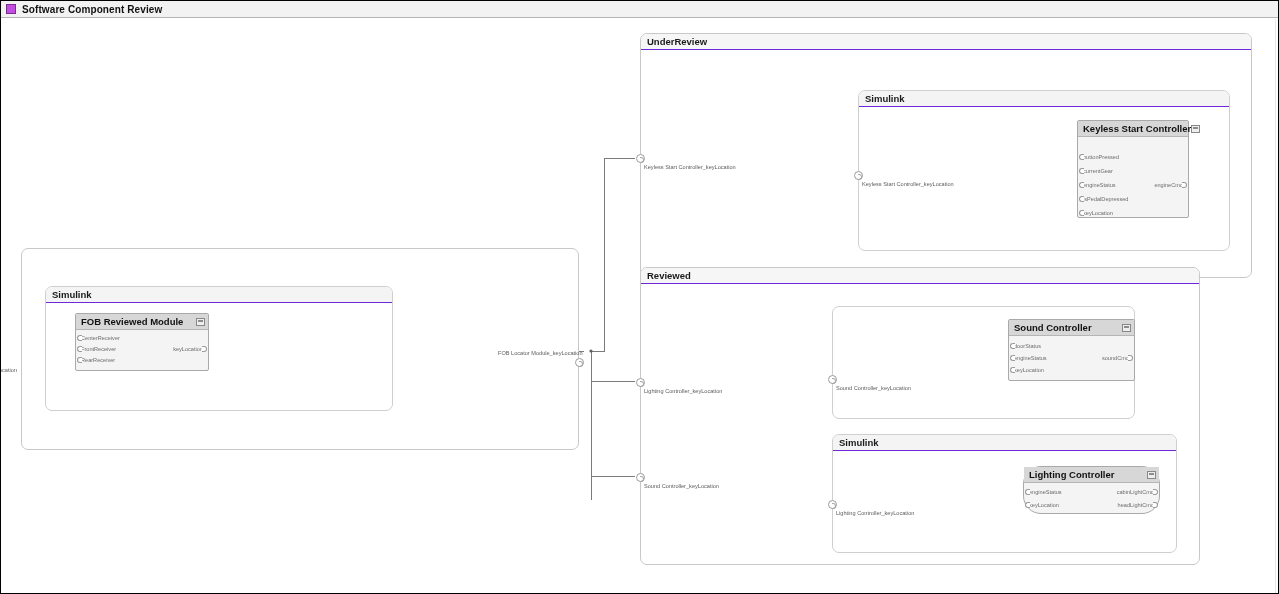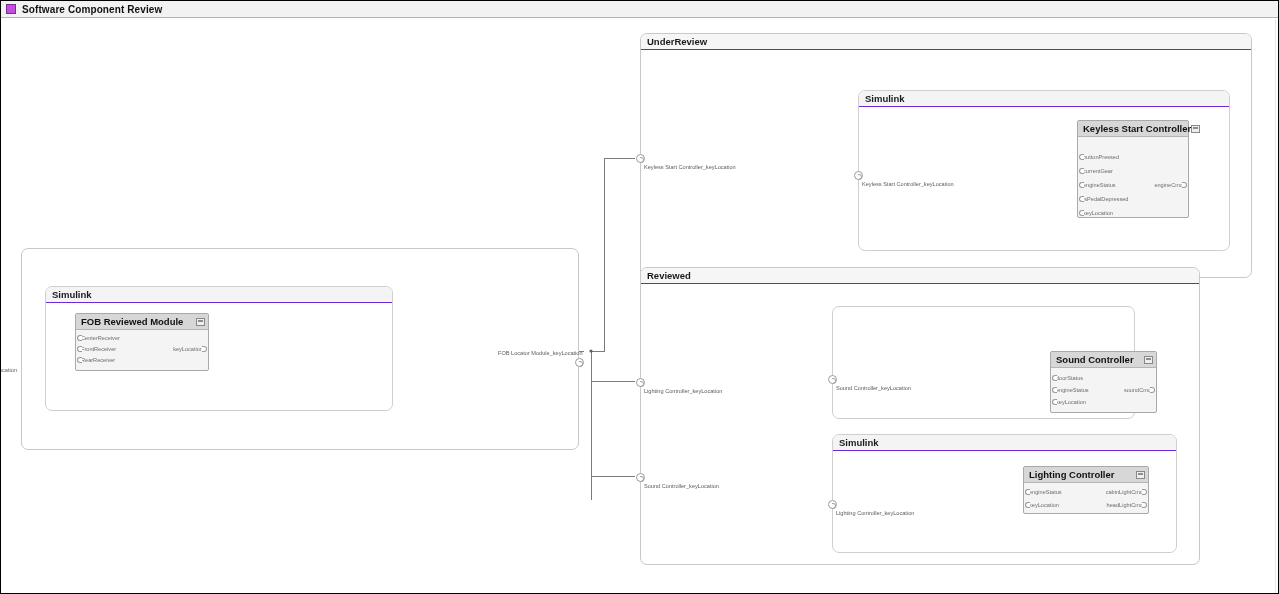--- a/index.html
+++ b/index.html
@@ -307,21 +307,21 @@
       <div class="iport-label" style="left:3px; top:120px;">Lighting Controller_keyLocation</div>
 
       <div class="iport" style="left:-5px; top:205px;"></div>
       <div class="iport-label" style="left:3px; top:215px;">Sound Controller_keyLocation</div>
 
       <div class="group sub" style="left:191px; top:38px; width:303px; height:113px;">
 
         <div class="iport" style="left:-5px; top:68px;"></div>
         <div class="iport-label" style="left:3px; top:78px;">Sound Controller_keyLocation</div>
 
-        <div class="block" style="left:175px; top:44px; width:107px; height:62px;margin-left:42px;">
+        <div class="block" style="left:175px; top:12px; width:127px; height:62px;">
           <div class="block-hdr">
             <span class="block-title">Sound Controller</span>
             <span class="block-glyph"></span>
           </div>
           <div class="block-body" style="height:45px;">
             <div class="port in" style="top:7px;">
               <span class="port-marker in" style="top:0px;"></span>
               <span>doorStatus</span>
             </div>
             <div class="port in" style="top:19px;">
@@ -341,21 +341,21 @@
       </div>
 
       <div class="group sub" style="left:191px; top:166px; width:345px; height:119px;">
         <div class="group-hdr">
           <span>Simulink</span>
         </div>
 
         <div class="iport" style="left:-5px; top:65px;"></div>
         <div class="iport-label" style="left:3px; top:75px;">Lighting Controller_keyLocation</div>
 
-        <div class="block" style="left:190px; top:31px; width:126px; height:48px;">
+        <div class="block" style="left:190px; top:31px; width:137px; height:48px;border-radius:18px;">
           <div class="block-hdr">
             <span class="block-title">Lighting Controller</span>
             <span class="block-glyph"></span>
           </div>
           <div class="block-body" style="height:31px;">
             <div class="port in" style="top:6px;">
               <span class="port-marker in" style="top:0px;"></span>
               <span>engineStatus</span>
             </div>
             <div class="port in" style="top:19px;">

